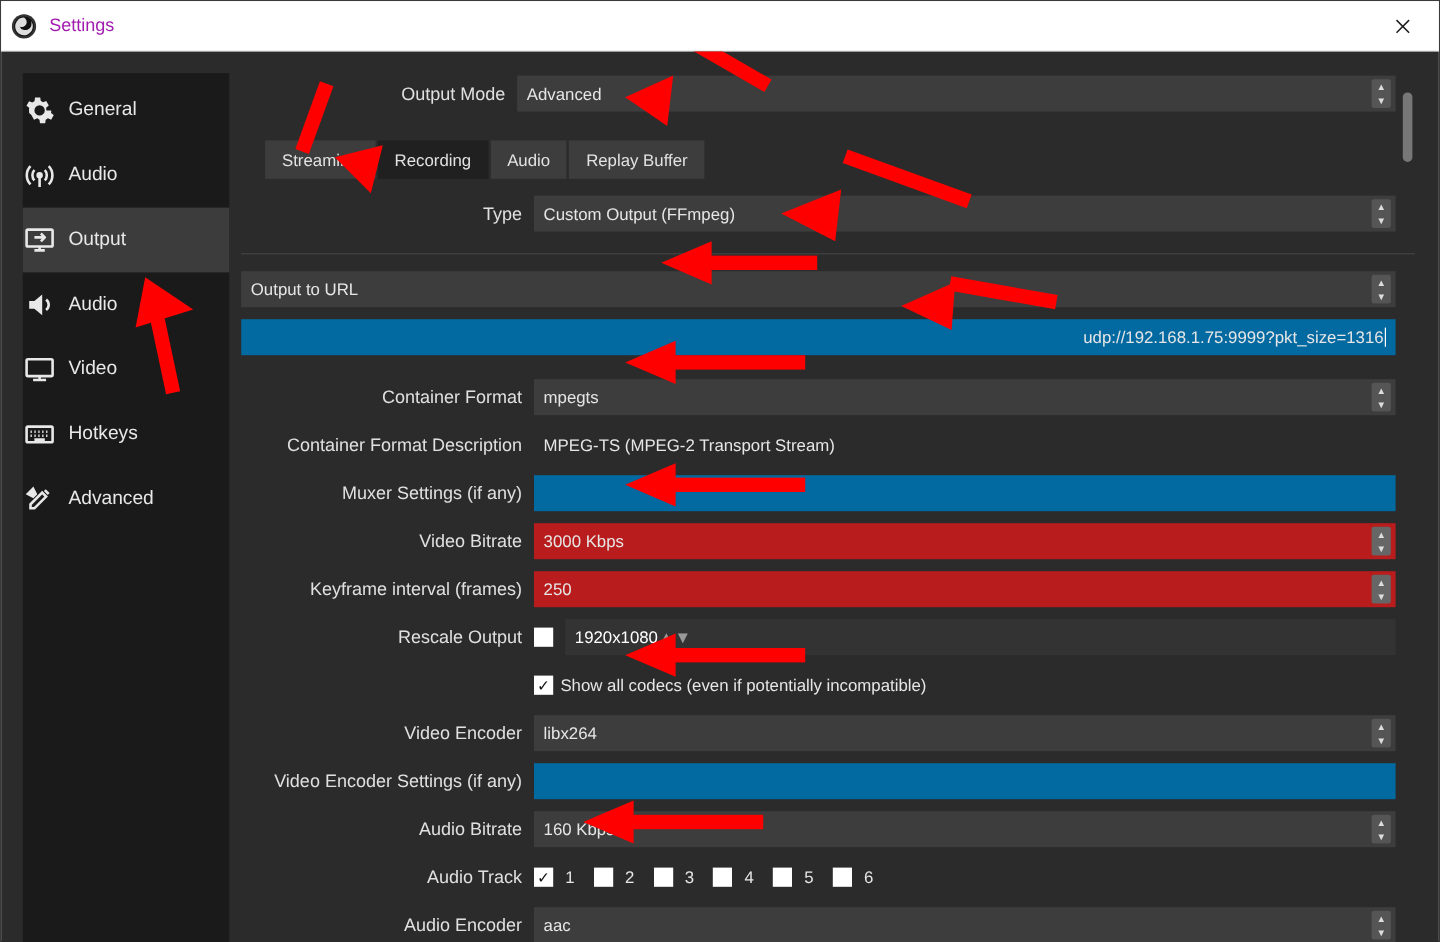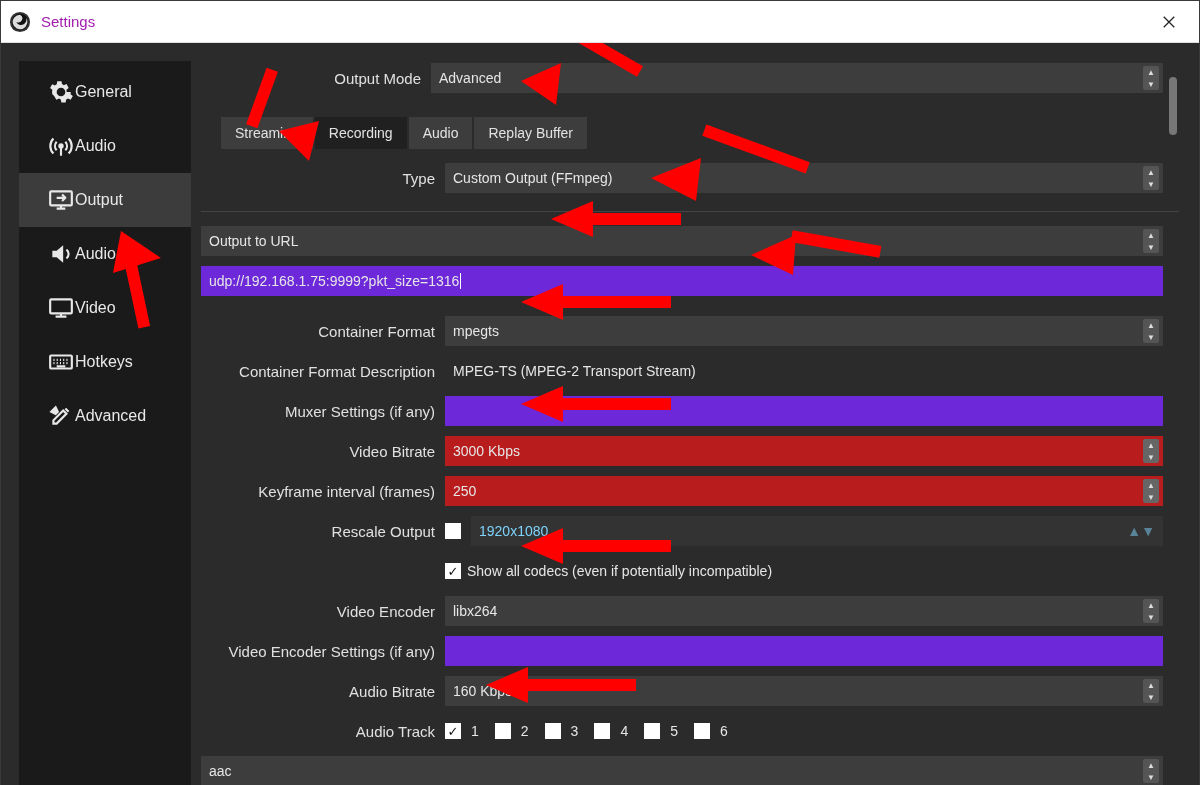--- a/index.html
+++ b/index.html
@@ -52,23 +52,23 @@
   }
 
   
   .sidebar {
     width: 172px;
     background: #1a1a1a;
     padding-top: 4px;
   }
   .side-item {
     display: flex; align-items: center;
-    gap: 0;
+    gap: 10px;
     height: 54px;
-    padding: 0 28px;
+    padding: 0 0;
     cursor: pointer;
     font-size: 16px;
     color: #e8e8e8;
   }
   .side-item.active {
     background: #3c3c3c;
   }
   .side-item .ic {
     width: 28px; height: 28px;
     display:inline-flex;align-items:center;justify-content:center;
@@ -113,23 +113,23 @@
   .select .spin, .numin .spin {
     position: absolute; right: 4px; top: 3px;
     display:flex;flex-direction:column; gap:0;
     background:#555; border-radius:2px;
     width:16px;
   }
   .select .spin span { width:16px;height:12px;display:flex;align-items:center;justify-content:center;font-size:8px;color:#ddd; }
   .numin { background:#b91c1c; }
   .numin .spin { background:#666; }
   .numin .spin span { width:16px;height:12px;display:flex;align-items:center;justify-content:center;font-size:8px;color:#ddd; }
-  .textin { background:#6d28d9; }
+  .textin { background:#0369a1;justify-content:flex-end; }
   .static-val { background: transparent; height: auto; min-height: 30px; }
-  .disabled-in { background:#333; color:#7dd3fc;justify-content:space-between; }
+  .disabled-in { background:#333; color:#ffffff; }
 
   
   .tabs {
     display: flex;
     margin: 8px 0 12px 0;
     padding-left: 20px;
   }
   .tab {
     padding: 8px 14px;
     background: #3d3d3d;
@@ -474,20 +474,21 @@
               </span>
             <span class="pair">
                 <span class="chk"></span>
                 <span class="lblnum">6</span>
               </span>
           </div>
           <div style="width:16px"></div>
         </div>
 
         <div class="row">
+          <div class="lbl">Audio Encoder</div>
           <div class="val">
             <div class="select">
               <span>aac</span>
               <span class="spin">
                   <span>▲</span>
                   <span>▼</span>
                 </span>
             </div>
           </div>
           <div style="width:16px"></div>

